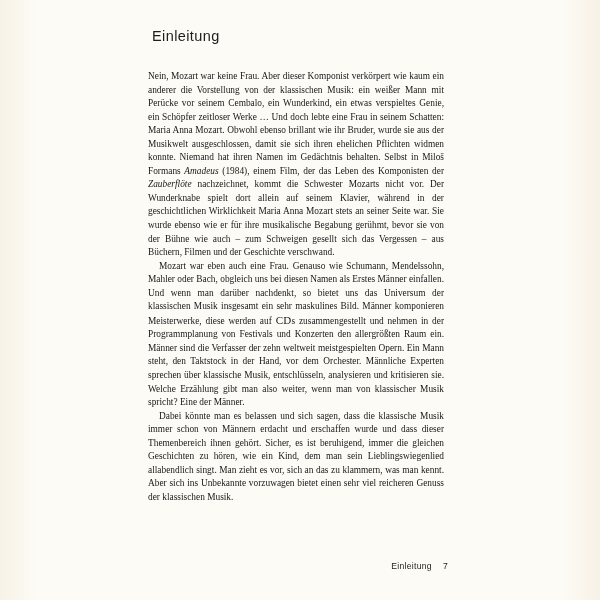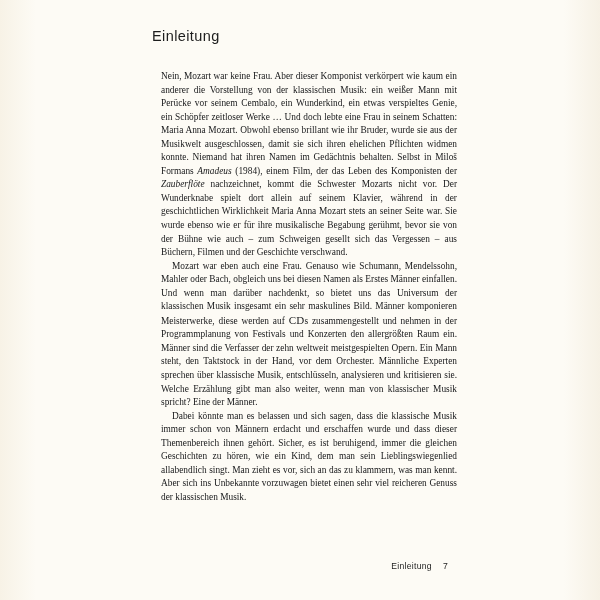--- a/index.html
+++ b/index.html
@@ -26,21 +26,21 @@
     position: absolute;
     left: 152px;
     top: 28px;
     font-size: 14.5px;
     letter-spacing: 0.4px;
     font-family: "Liberation Sans", sans-serif;
     color: #1d1d1d;
   }
   .body-col {
     position: absolute;
-    left: 161px;
+    left: 148px;
     top: 70px;
     width: 296px;
   }
   .para {
     margin: 0;
     font-size: 9.35px;
     line-height: 13.55px;
     text-align: justify;
     text-justify: inter-word;
     hyphens: manual;

